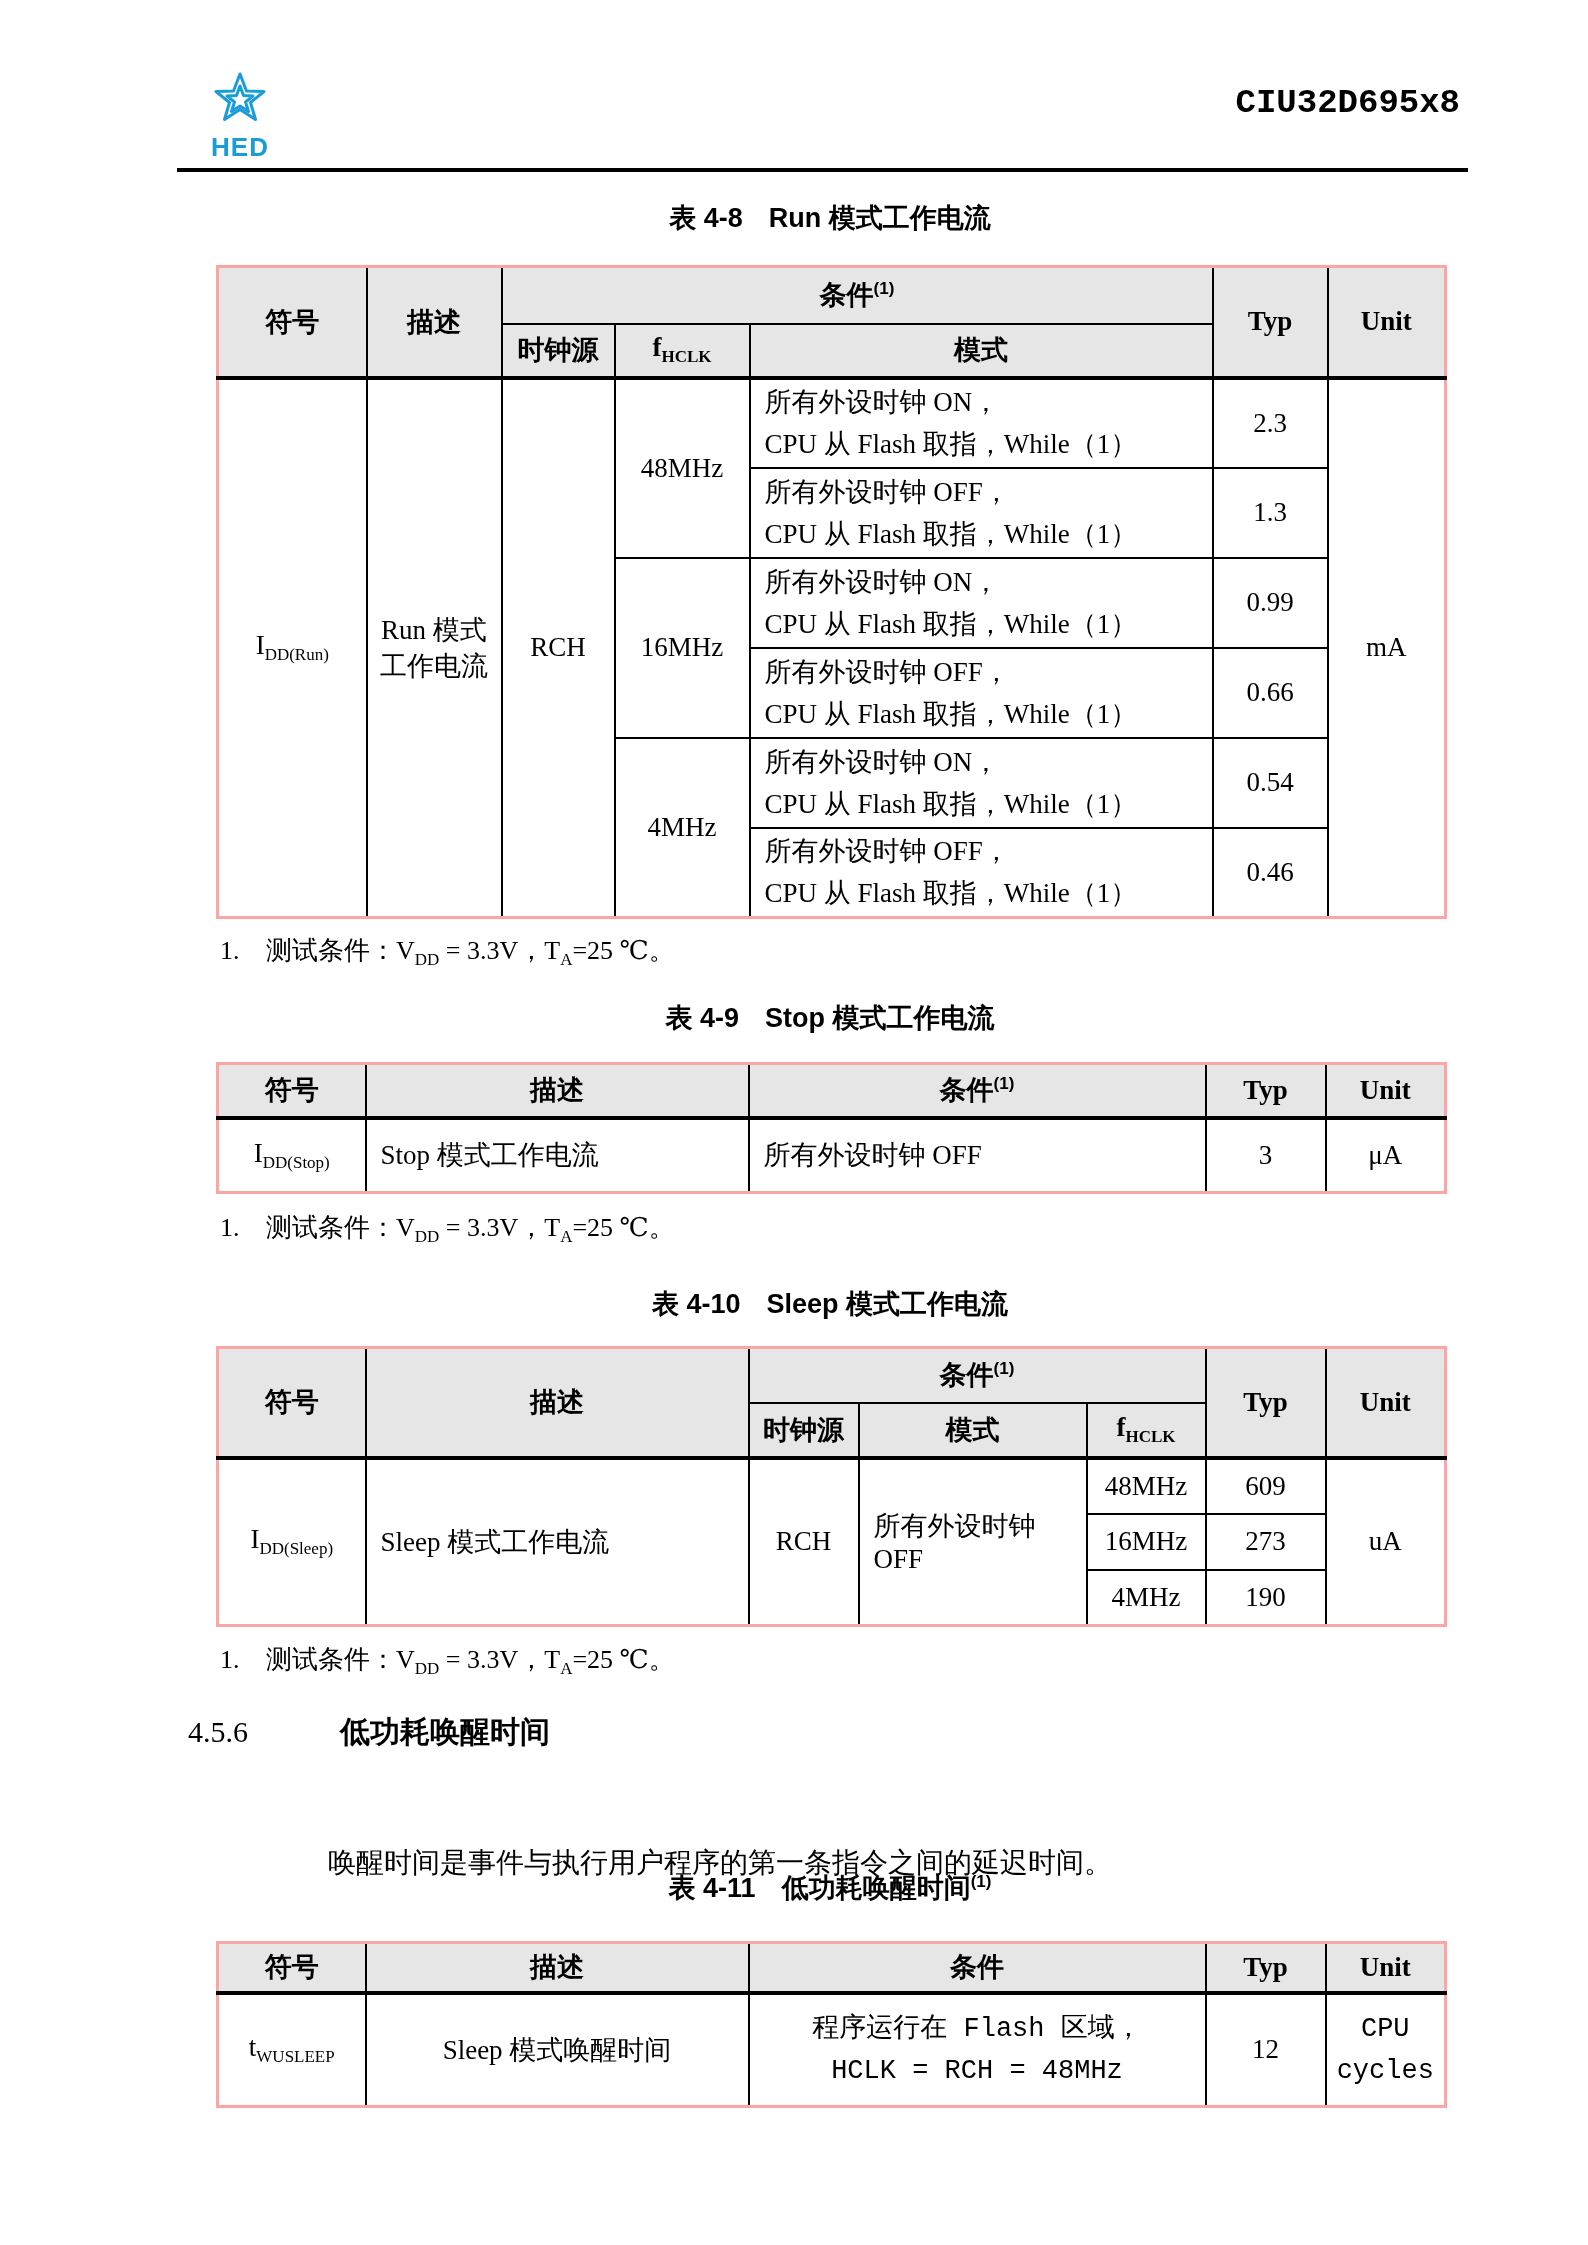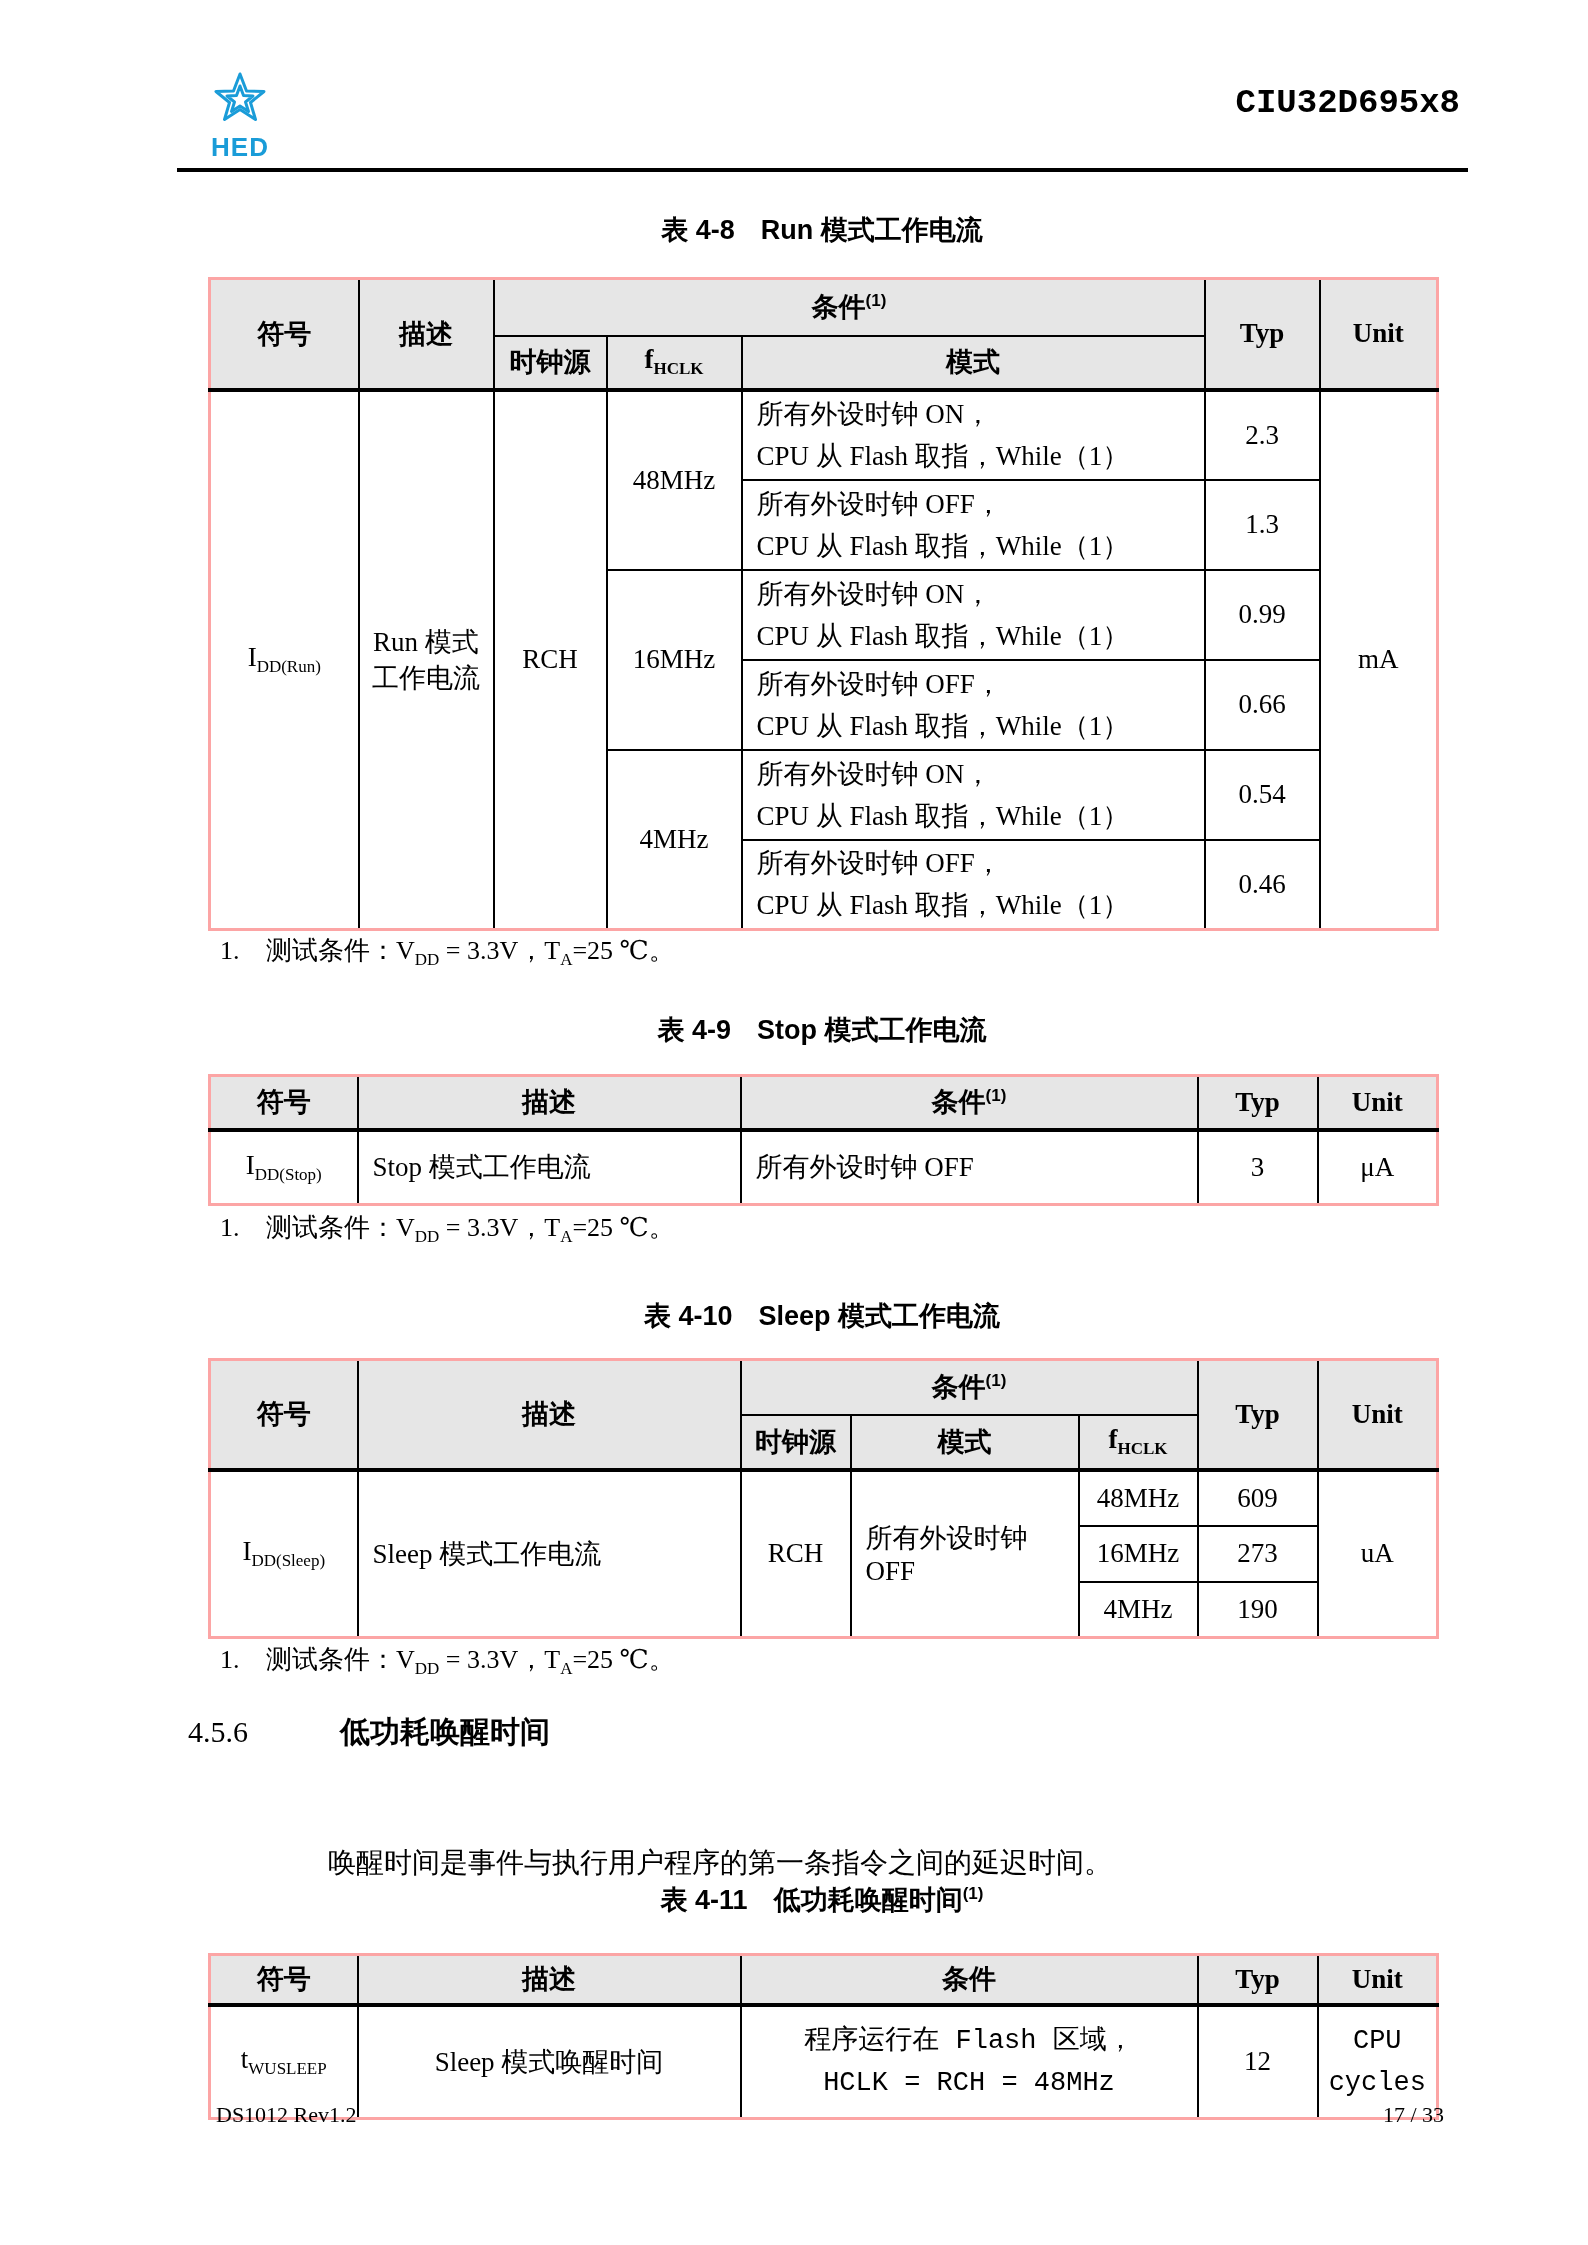--- a/index.html
+++ b/index.html
@@ -8,21 +8,21 @@
 
   
   .logo{position:absolute;left:205px;top:72px;width:70px;text-align:center;}
   .logo-text{color:#1a9cd8;font-family:"Liberation Sans","DejaVu Sans",sans-serif;
              font-weight:bold;font-size:26px;letter-spacing:1px;line-height:1;}
   .doc-title{position:absolute;top:84px;right:128px;font-size:34px;font-weight:bold;
              font-family:Liberation Mono, monospace;}
   .hrule{position:absolute;left:177px;top:168px;width:1291px;height:4px;background:#000;}
 
   
-  .blk{position:absolute;left:208px;width:1228px;margin-top:12px;}
+  .blk{position:absolute;left:216px;width:1228px;}
   .caption{text-align:center;font-weight:bold;font-size:27px;
            font-family:"Liberation Sans","DejaVu Sans",sans-serif;}
   .caption .pre{margin-right:26px;}
   .caption sup{font-size:17px;}
 
   table{border-collapse:collapse;table-layout:fixed;width:1228px;font-size:27px;}
   table{border:3px solid #fca5a5;}
   th,td{border:2px solid #000;padding:0 6px;text-align:center;vertical-align:middle;
         overflow:hidden;}
   th{background:#e6e6e6;font-weight:bold;}
@@ -280,18 +280,14 @@
       <td>12</td>
       <td>
               <span class="lnc">CPU</span>
               <span class="lnc">cycles</span>
             </td>
     </tr>
   </tbody>
       </table>
   </div>
 
-  <div class="footer">
-    <span>DS1012 Rev1.2</span>
-    <span>17 / 33</span>
-  </div>
 
 </div>
 
 </body></html>

